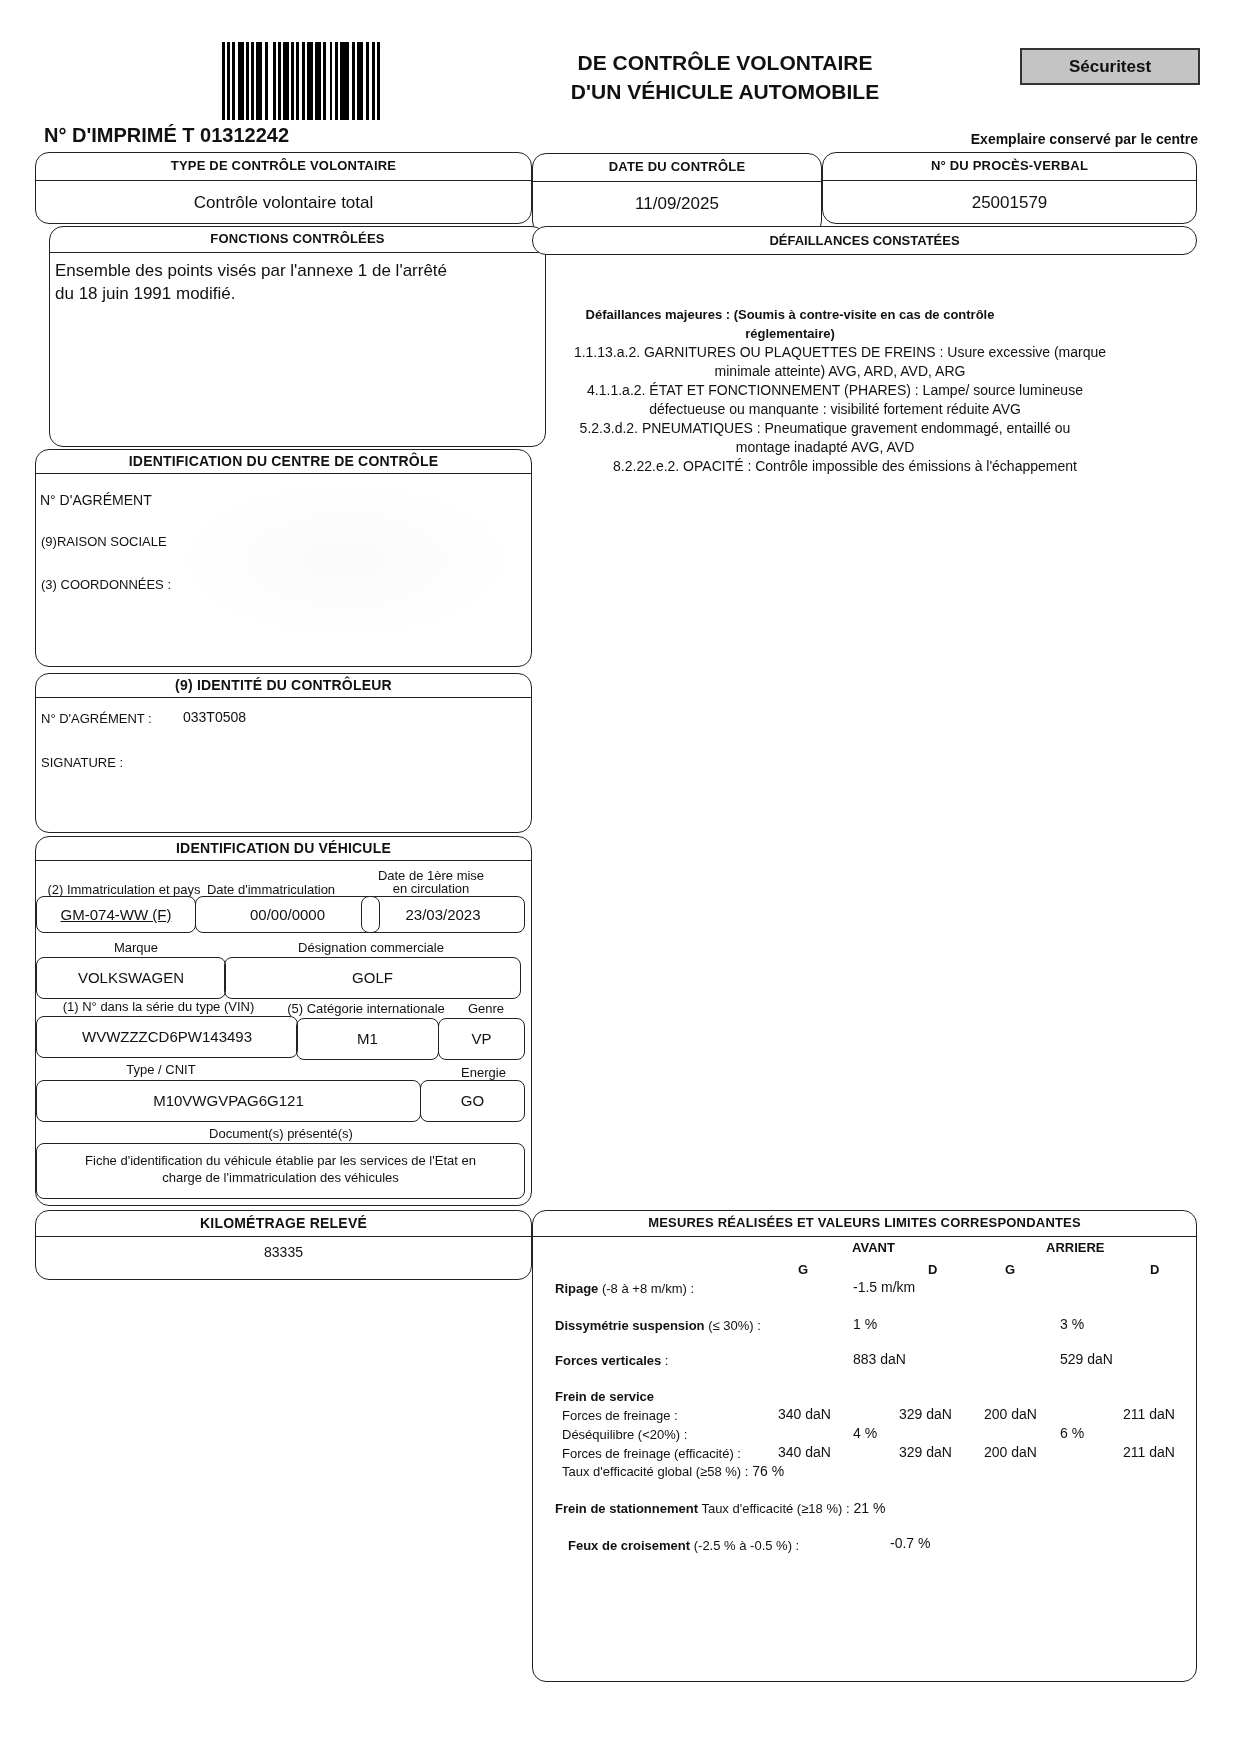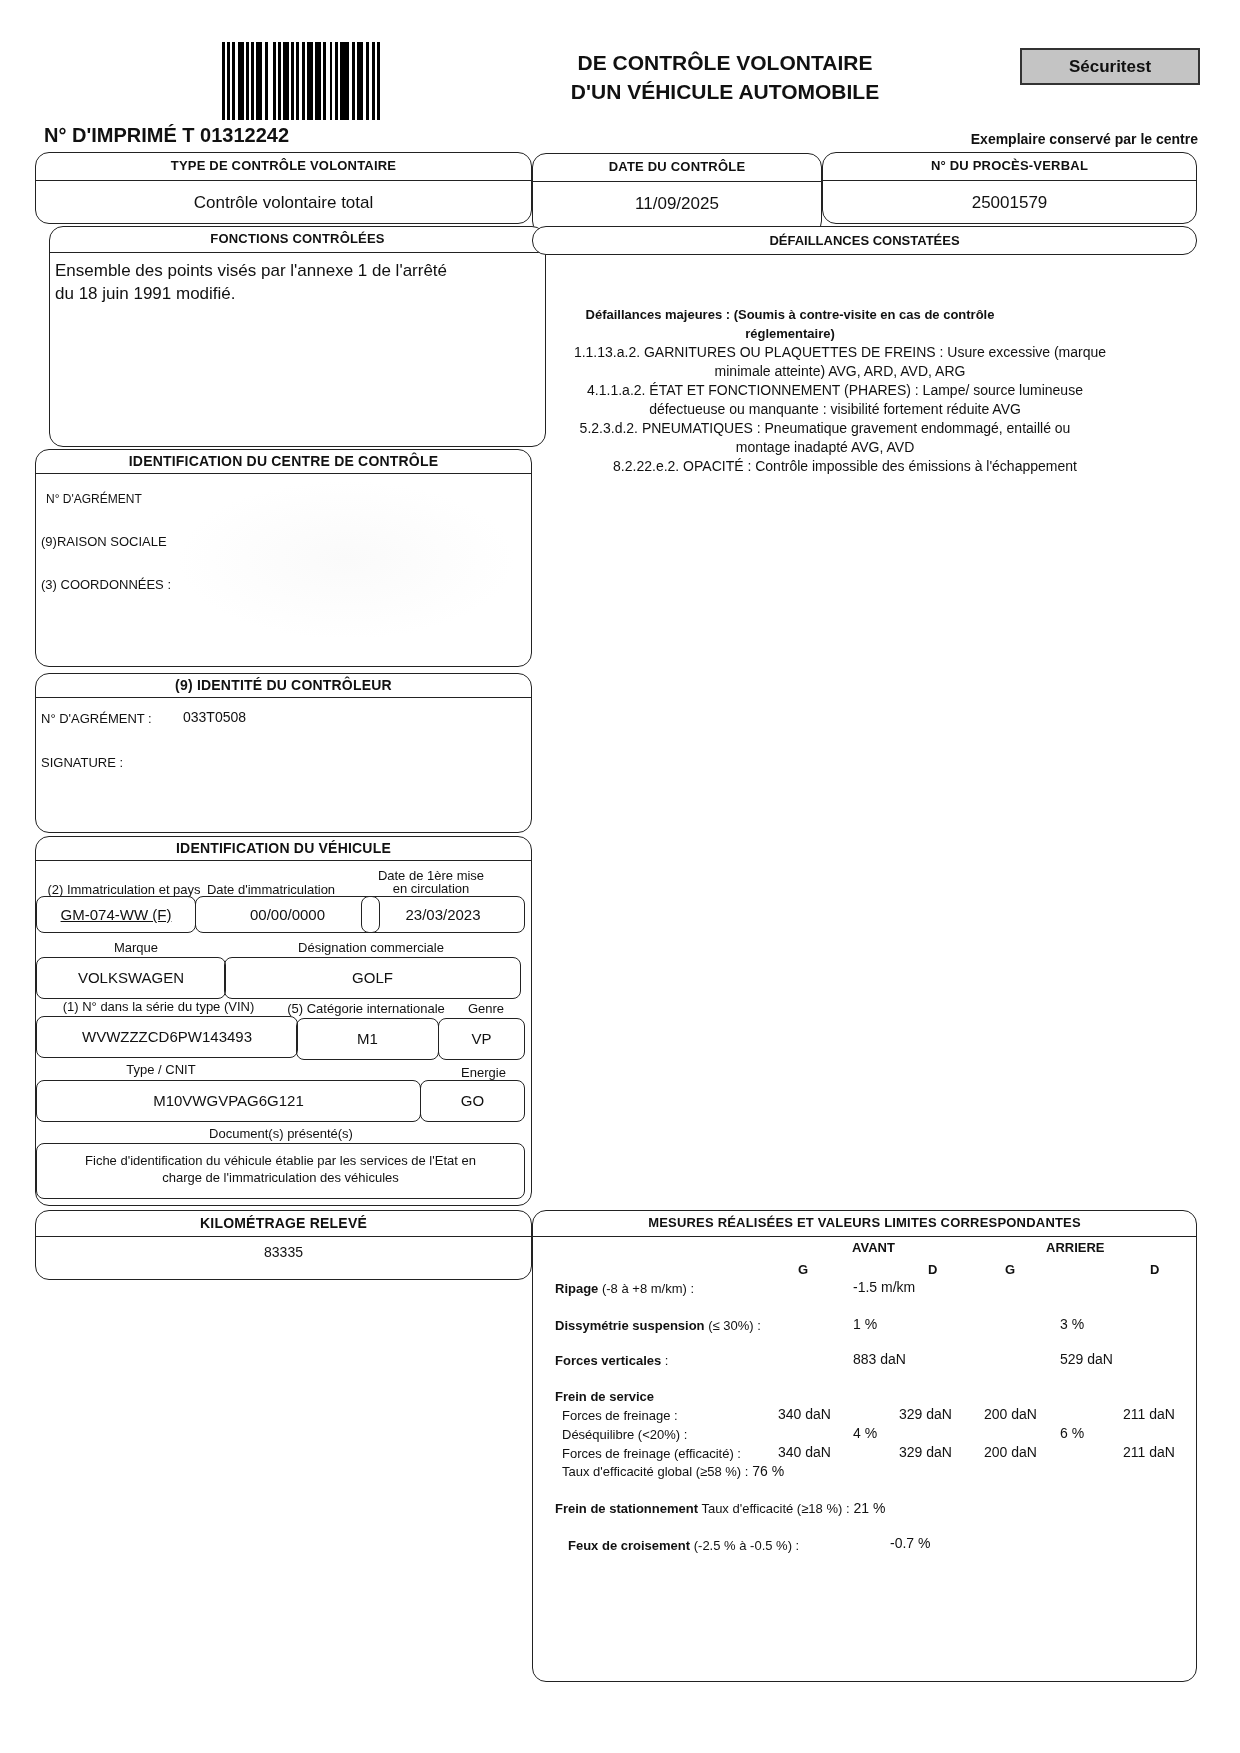--- a/index.html
+++ b/index.html
@@ -112,21 +112,21 @@
 <div class="abs" style="left:555px; top:305px; width:580px; font-size:14px; line-height:19px;text-align:center;">
   <div style="font-weight:bold; font-size:13px; width:470px;">Défaillances majeures : (Soumis à contre-visite en cas de contrôle réglementaire)</div>
   <div style="width:570px;">1.1.13.a.2. GARNITURES OU PLAQUETTES DE FREINS : Usure excessive (marque minimale atteinte) AVG, ARD, AVD, ARG</div>
   <div style="width:560px;">4.1.1.a.2. ÉTAT ET FONCTIONNEMENT (PHARES) : Lampe/ source lumineuse défectueuse ou manquante :  visibilité fortement réduite AVG</div>
   <div style="width:540px;">5.2.3.d.2. PNEUMATIQUES : Pneumatique gravement endommagé, entaillé ou montage inadapté AVG, AVD</div>
   <div>8.2.22.e.2. OPACITÉ : Contrôle impossible des émissions à l'échappement</div>
 </div>
 
 <div class="box" style="left:35px; top:449px; width:497px; height:218px;">
   <div class="hdr" style="height:24px; line-height:22px; font-size:14px;">IDENTIFICATION DU CENTRE DE CONTRÔLE</div>
-  <div class="abs" style="left:10px; top:42px; font-size:12px;">N° D'AGRÉMENT</div>
+  <div class="abs" style="left:4px; top:42px; font-size:14px;">N° D'AGRÉMENT</div>
   <div class="abs" style="left:5px; top:84px; font-size:13px;">(9)RAISON SOCIALE</div>
   <div class="abs" style="left:5px; top:127px; font-size:13px;">(3) COORDONNÉES :</div>
   <div class="abs" style="left:140px; top:30px; width:340px; height:160px; background:radial-gradient(ellipse at center, #fafafa 0%, #fff 70%); border-radius:50%;"></div>
 </div>
 
 <div class="box" style="left:35px; top:673px; width:497px; height:160px;">
   <div class="hdr" style="height:24px; line-height:22px; font-size:14px;">(9) IDENTITÉ DU CONTRÔLEUR</div>
   <div class="abs" style="left:5px; top:37px; font-size:13px;">N° D'AGRÉMENT :</div>
   <div class="abs" style="left:147px; top:35px; font-size:14px;">033T0508</div>
   <div class="abs" style="left:5px; top:81px; font-size:13px;">SIGNATURE :</div>

